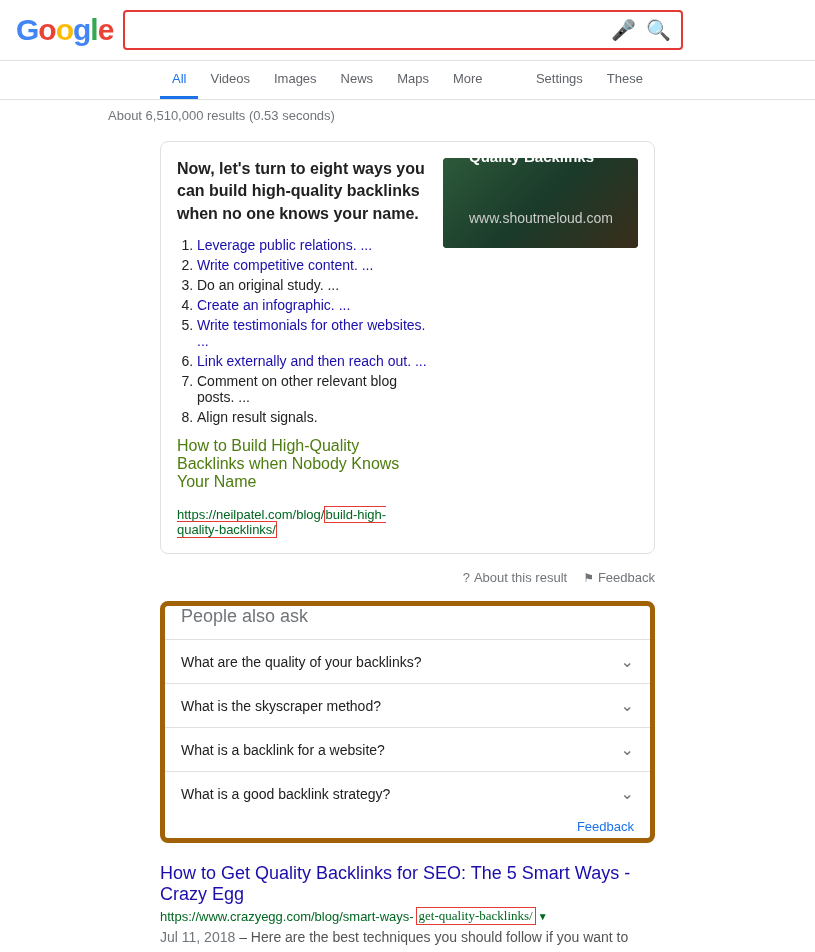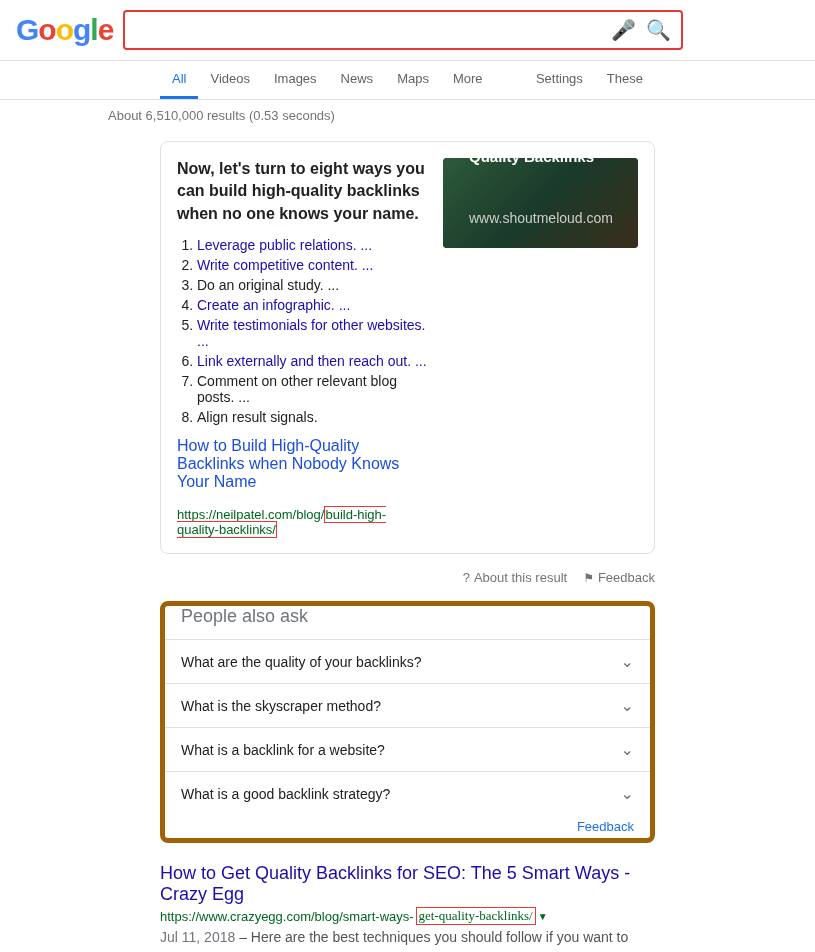--- a/index.html
+++ b/index.html
@@ -37,21 +37,21 @@
     .snippet-title { font-weight: bold; font-size: 16px; color: #212121; margin-bottom: 12px; line-height: 1.4; }
     .snippet-list { padding-left: 20px; color: #222; }
     .snippet-list li { margin-bottom: 4px; font-size: 14px; }
     .snippet-list li span.link-text { color: #1a0dab; }
     .snippet-image { width: 195px; height: 90px; flex-shrink: 0; background: #2d3a3a; border-radius: 4px; display: flex; flex-direction: column; justify-content: flex-end; padding: 18px; overflow: hidden; position: relative; }
     .snippet-image-text { color: white; font-size: 15px; font-weight: bold; padding: 8px; line-height: 1.3; }
     .snippet-image-url { font-size: 14px; color: #ccc; padding: 2px 8px 4px; margin-top: 34px; }
     .snippet-image-bg { position: absolute; top: 0; left: 0; right: 0; bottom: 0; background: linear-gradient(135deg, #2d5a3a 0%, #1a3a2a 50%, #3a2d1a 100%); }
     .snippet-image-overlay { position: relative; z-index: 1; display: flex; flex-direction: column; justify-content: flex-end; height: 100%; }
     .snippet-link { margin-top: 12px; }
-    .snippet-link a { color: #1d4ed8; font-size: 16px; text-decoration: none; margin-top: 44px; }
+    .snippet-link a { color: #4d7c0f; font-size: 16px; text-decoration: none; margin-top: 44px; }
     .snippet-url { font-size: 13px; color: #006621; margin-top: 16px; }
     .snippet-url span.highlight-url { border: 1px solid #e53935; color: #006621; }
 
     
     .result-meta { display: flex; justify-content: flex-end; align-items: center; padding: 6px 160px; gap: 16px; font-size: 13px; color: #70757a; }
     .result-meta-item { display: flex; align-items: center; gap: 4px; cursor: pointer; }
 
     
     #paa-section { margin: 10px 160px; border: 5px solid #a16207; border-radius: 8px; padding: 0 0; }
     .paa-title { font-size: 18px; color: #70757a; padding: 0 16px 12px; }

